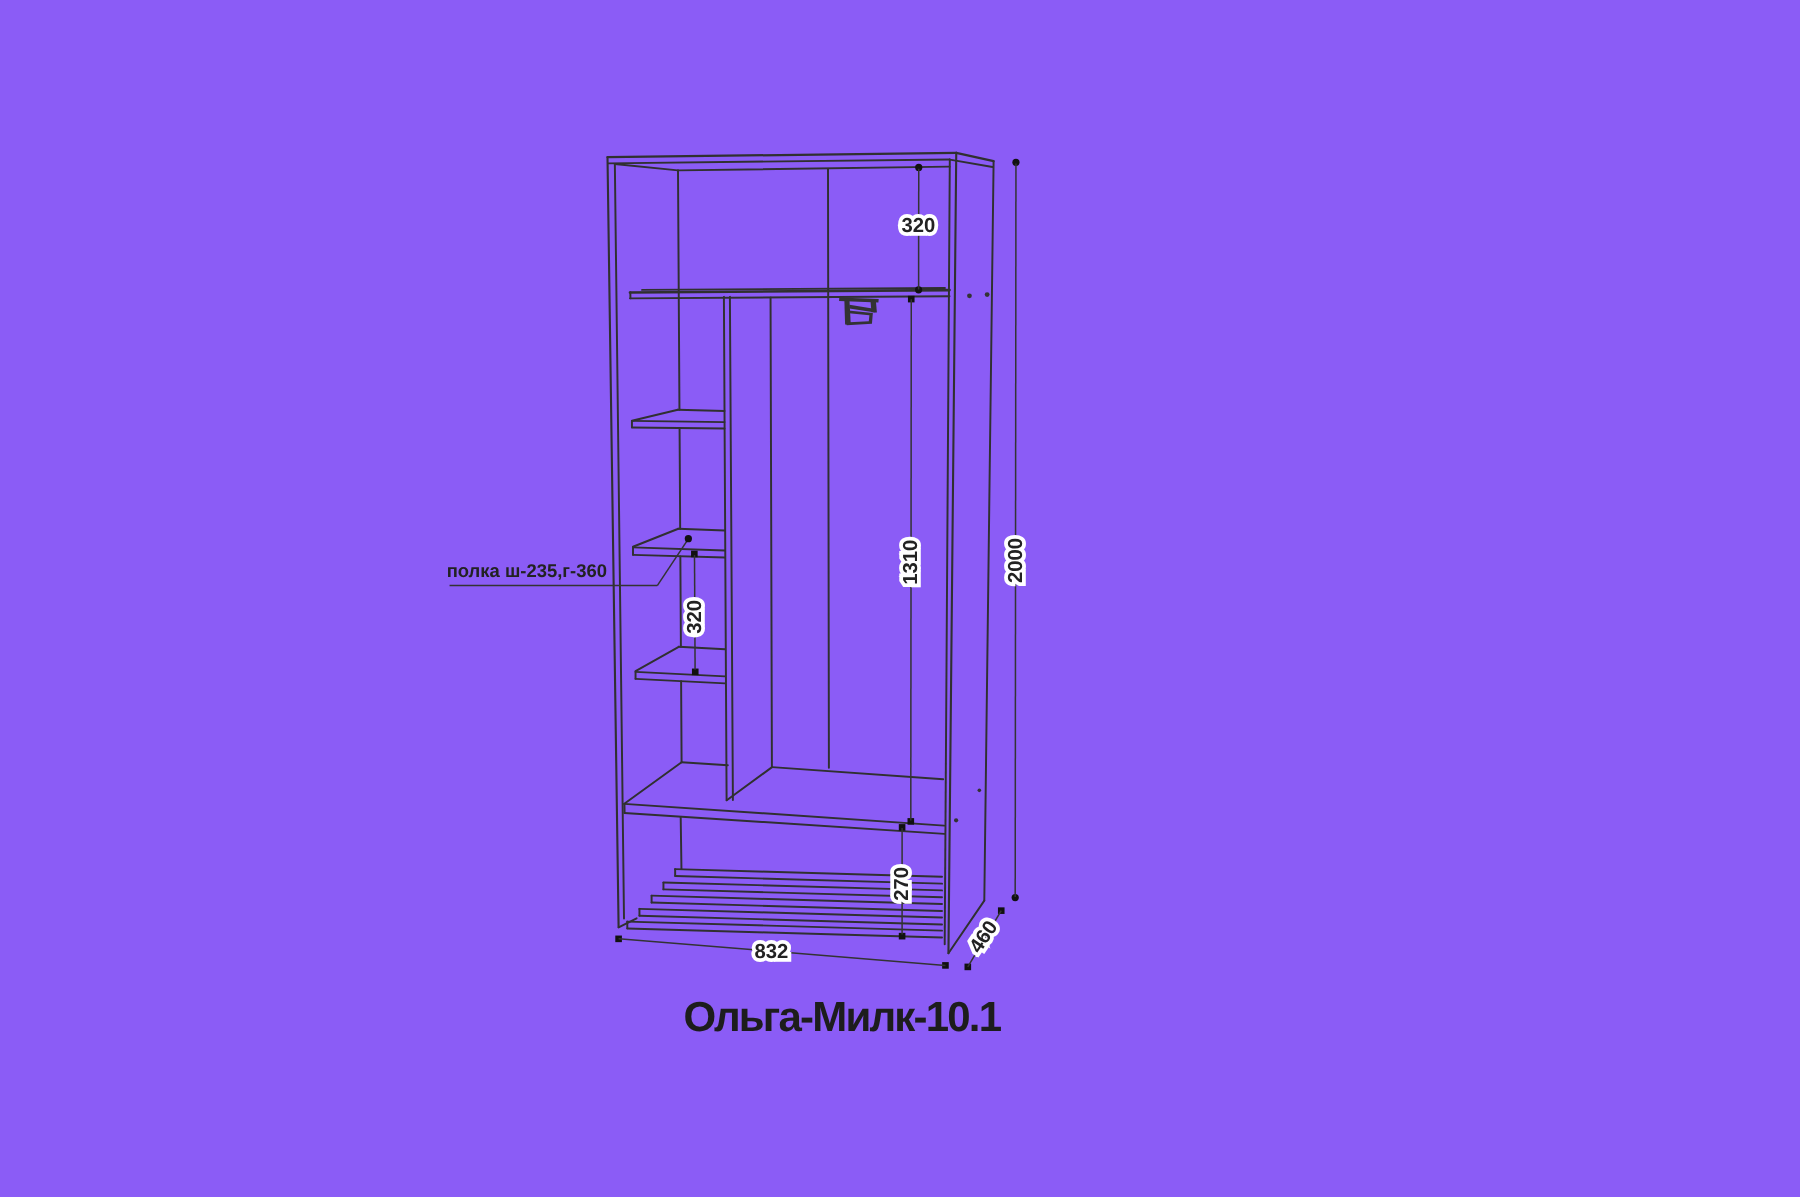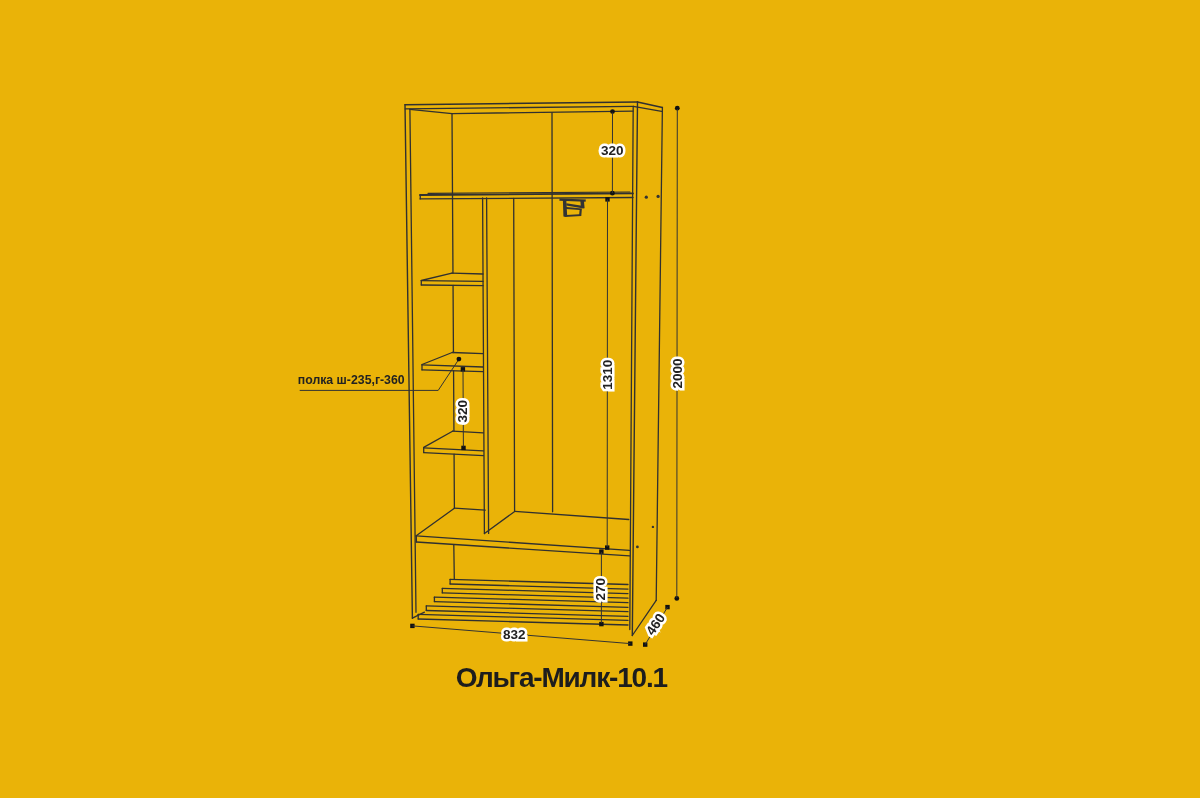--- a/index.html
+++ b/index.html
@@ -1,16 +1,16 @@
 <!DOCTYPE html>
 <html><head>
 <meta charset="utf-8">
 <style>
   html,body{margin:0;padding:0;background:#ffffff;}
-  .page{width:1200px;height:798px;position:relative;background:#eab308;overflow:hidden;}
+  .page{width:1200px;height:798px;position:relative;background:#8b5cf6;overflow:hidden;}
   svg{display:block;filter:blur(0.4px);}
   text{font-family:"Liberation Sans", sans-serif;}
 </style>
 </head>
 <body>
 <div class="page">
 <svg width="1200" height="798" viewBox="0 0 1200 798">
   <g fill="none" stroke="#303030" stroke-width="1.3" stroke-linecap="round">
 
     <g>

